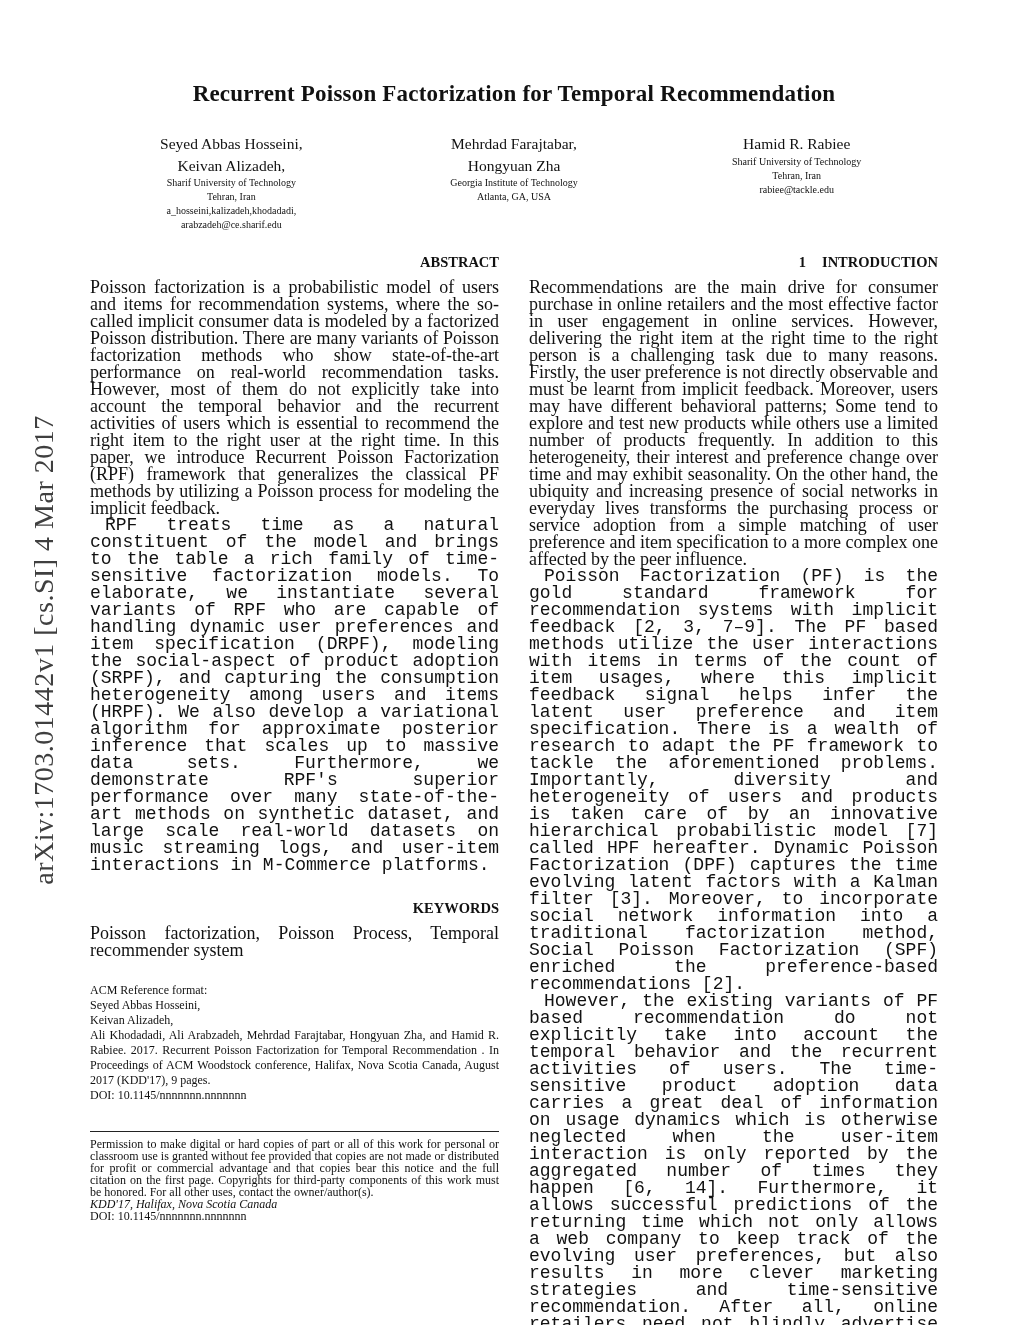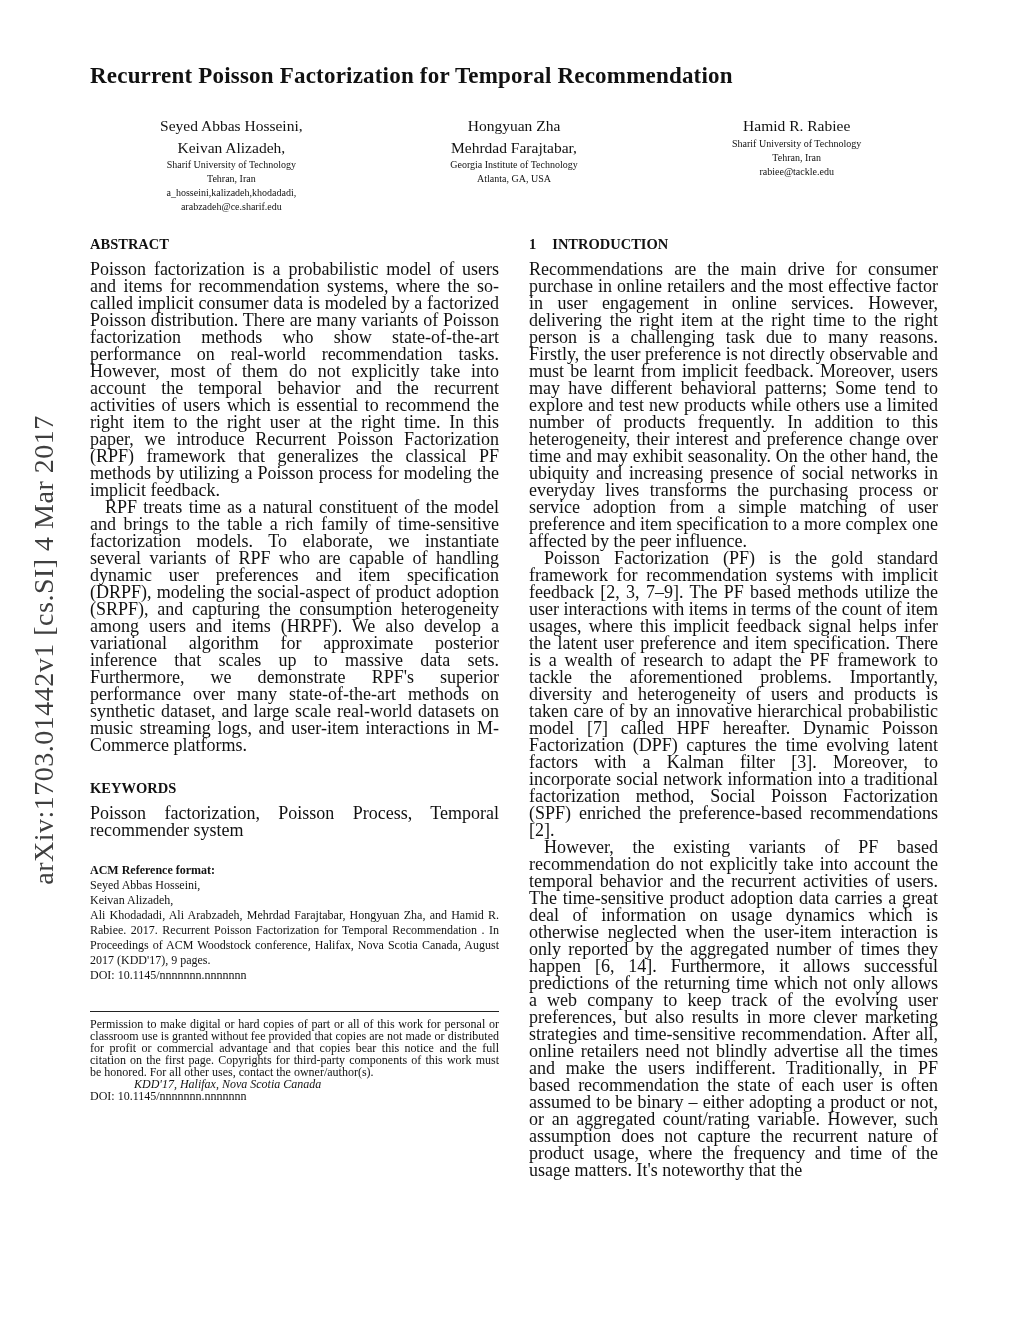--- a/index.html
+++ b/index.html
@@ -23,21 +23,22 @@
     font-size:28px;
     letter-spacing:0.5px;
     color:#3f3f3f;
   }
   .content {
     position:absolute;
     left:90px; top:0;
     width:848px;
   }
   .title {
-    margin-top:63px;
+    margin-top:81px;
+    text-align:center;
     font-size:23px;
     font-weight:bold;
     letter-spacing:0.2px;
   }
   .authors {
     display:flex;
     justify-content:space-between;
     margin-top:26px;
     text-align:center;
   }
@@ -48,51 +49,51 @@
     display:flex;
     gap:30px;
     margin-top:22px;
   }
   .col { flex:1; min-width:0; }
   .body-text {
     font-size:18px;
     line-height:17px;
     text-align:justify;
   }
-  .body-text + .body-text { text-indent:15px; }
+  .body-text + .body-text { text-indent:15px;font-family:Liberation Mono, monospace; }
   .section-heading {
     font-size:14.5px;
     font-weight:bold;
     margin-bottom:8px;
-    text-align:left;
+    text-align:right;
   }
   .section-heading .sec-num { margin-right:16px; }
   .mt-block { margin-top:26px; }
   .acm-ref {
     margin-top:24px;
     font-size:12px;
     line-height:15px;
     text-align:left;
   }
-  .acm-ref .acm-heading { font-weight:bold; }
+  .acm-ref .acm-heading { font-weight:normal; }
   .acm-ref .acm-para { text-align:justify; }
   .footnote {
     margin-top:28px;
     font-size:12px;
     line-height:12px;
     text-align:justify;
     color:#111111;
   }
   .footnote-rule {
     border:none;
     border-top:1px solid #222222;
     width:100%;
     margin-bottom:6px;
   }
-  .footnote-venue { font-style:italic;margin-left:44px; }
+  .footnote-venue { font-style:italic; }
 </style>
 </head>
 <body>
 
 <div class="page">
 
   <div class="arxiv-strip">arXiv:1703.01442v1  [cs.SI]  4 Mar 2017</div>
 
   <div class="content">
 
@@ -110,22 +111,22 @@
           <div>Tehran, Iran</div>
         </div>
         <div class="author-email">
           <div>a_hosseini,kalizadeh,khodadadi,</div>
           <div>arabzadeh@ce.sharif.edu</div>
         </div>
       </div>
 
       <div class="author-block">
         <div class="author-names">
+          <div>Mehrdad Farajtabar,</div>
           <div>Hongyuan Zha</div>
-          <div>Mehrdad Farajtabar,</div>
         </div>
         <div class="author-affil">
           <div>Georgia Institute of Technology</div>
           <div>Atlanta, GA, USA</div>
         </div>
       </div>
 
       <div class="author-block">
         <div class="author-names">
           <div>Hamid R. Rabiee</div>

